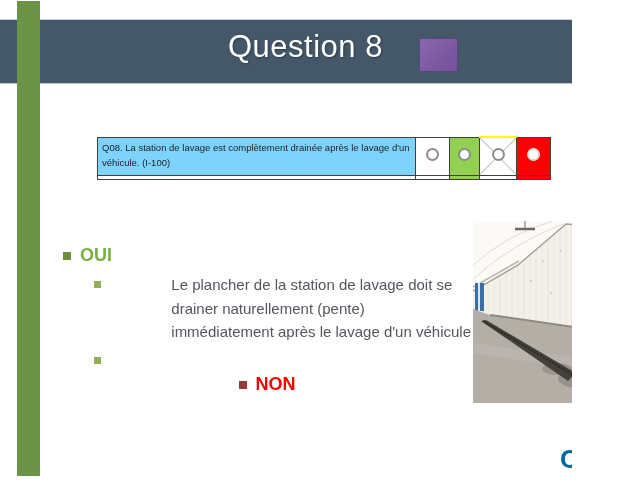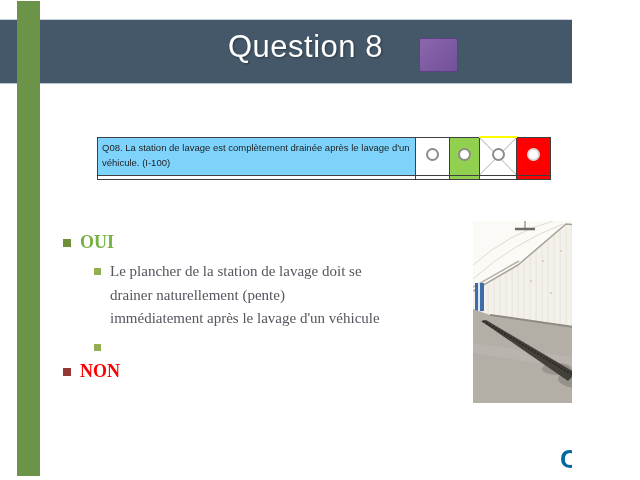--- a/index.html
+++ b/index.html
@@ -28,31 +28,31 @@
                  padding:2px 4px;background:#7dd3fc;}
   .opt{width:34px;height:38px;text-align:center;position:relative;}
   .opt.c1{width:34px;} .opt.c2{width:30px;} .opt.c3{width:37px;border-top:2px solid #FFFF00;}
   .opt.c4{width:34px;}
   .radio{display:inline-block;width:9px;height:9px;border-radius:50%;
          background:#fff;border:2px solid #8c8c8c;position:relative;z-index:2;}
   .xlines{position:absolute;left:0;top:0;width:100%;height:100%;z-index:1;}
   .sliver td{height:4px;}
 
   
-  .content{position:absolute;left:63px;top:231px;width:408px;z-index:1;font-family:Liberation Serif, serif;}
+  .content{position:absolute;left:63px;top:244px;width:408px;z-index:1;}
   .row{display:flex;align-items:flex-start;}
   .b1{flex:none;width:8px;height:8px;margin:8px 9px 0 0;}
   .b1.oui{background:#6F8F3B;}
   .b1.non{background:#953735;}
   .b2{flex:none;width:7px;height:7px;margin:8px 9px 0 1px;background:#94AE52;}
   .l2{margin-left:30px;}
   .t-oui{font-size:18px;font-weight:bold;color:#76B042;line-height:22px;}
   .t-non{font-size:18px;font-weight:bold;color:#FF0000;line-height:22px;}
   .t-body{font-size:15px;color:#55565E;line-height:23.5px;white-space:pre-line;}
-  .mt1{margin-top:7px;} .mt2{margin-top:5px;} .mt3{margin-top:9px;}
+  .mt1{margin-top:7px;justify-content:space-between;} .mt2{margin-top:5px;} .mt3{margin-top:9px;justify-content:center;}
 
   
   .photo{position:absolute;left:473px;top:221px;width:143px;height:182px;z-index:1;}
 
   
   .logo{position:absolute;left:554px;top:442px;width:86px;height:36px;z-index:2;}
   .logo-text{font-size:26px;font-weight:bold;color:#0369a1;letter-spacing:-1px;
              line-height:34px;padding-left:6px;}
   .logo-ear{position:absolute;right:-1px;top:-3px;}
 </style>

